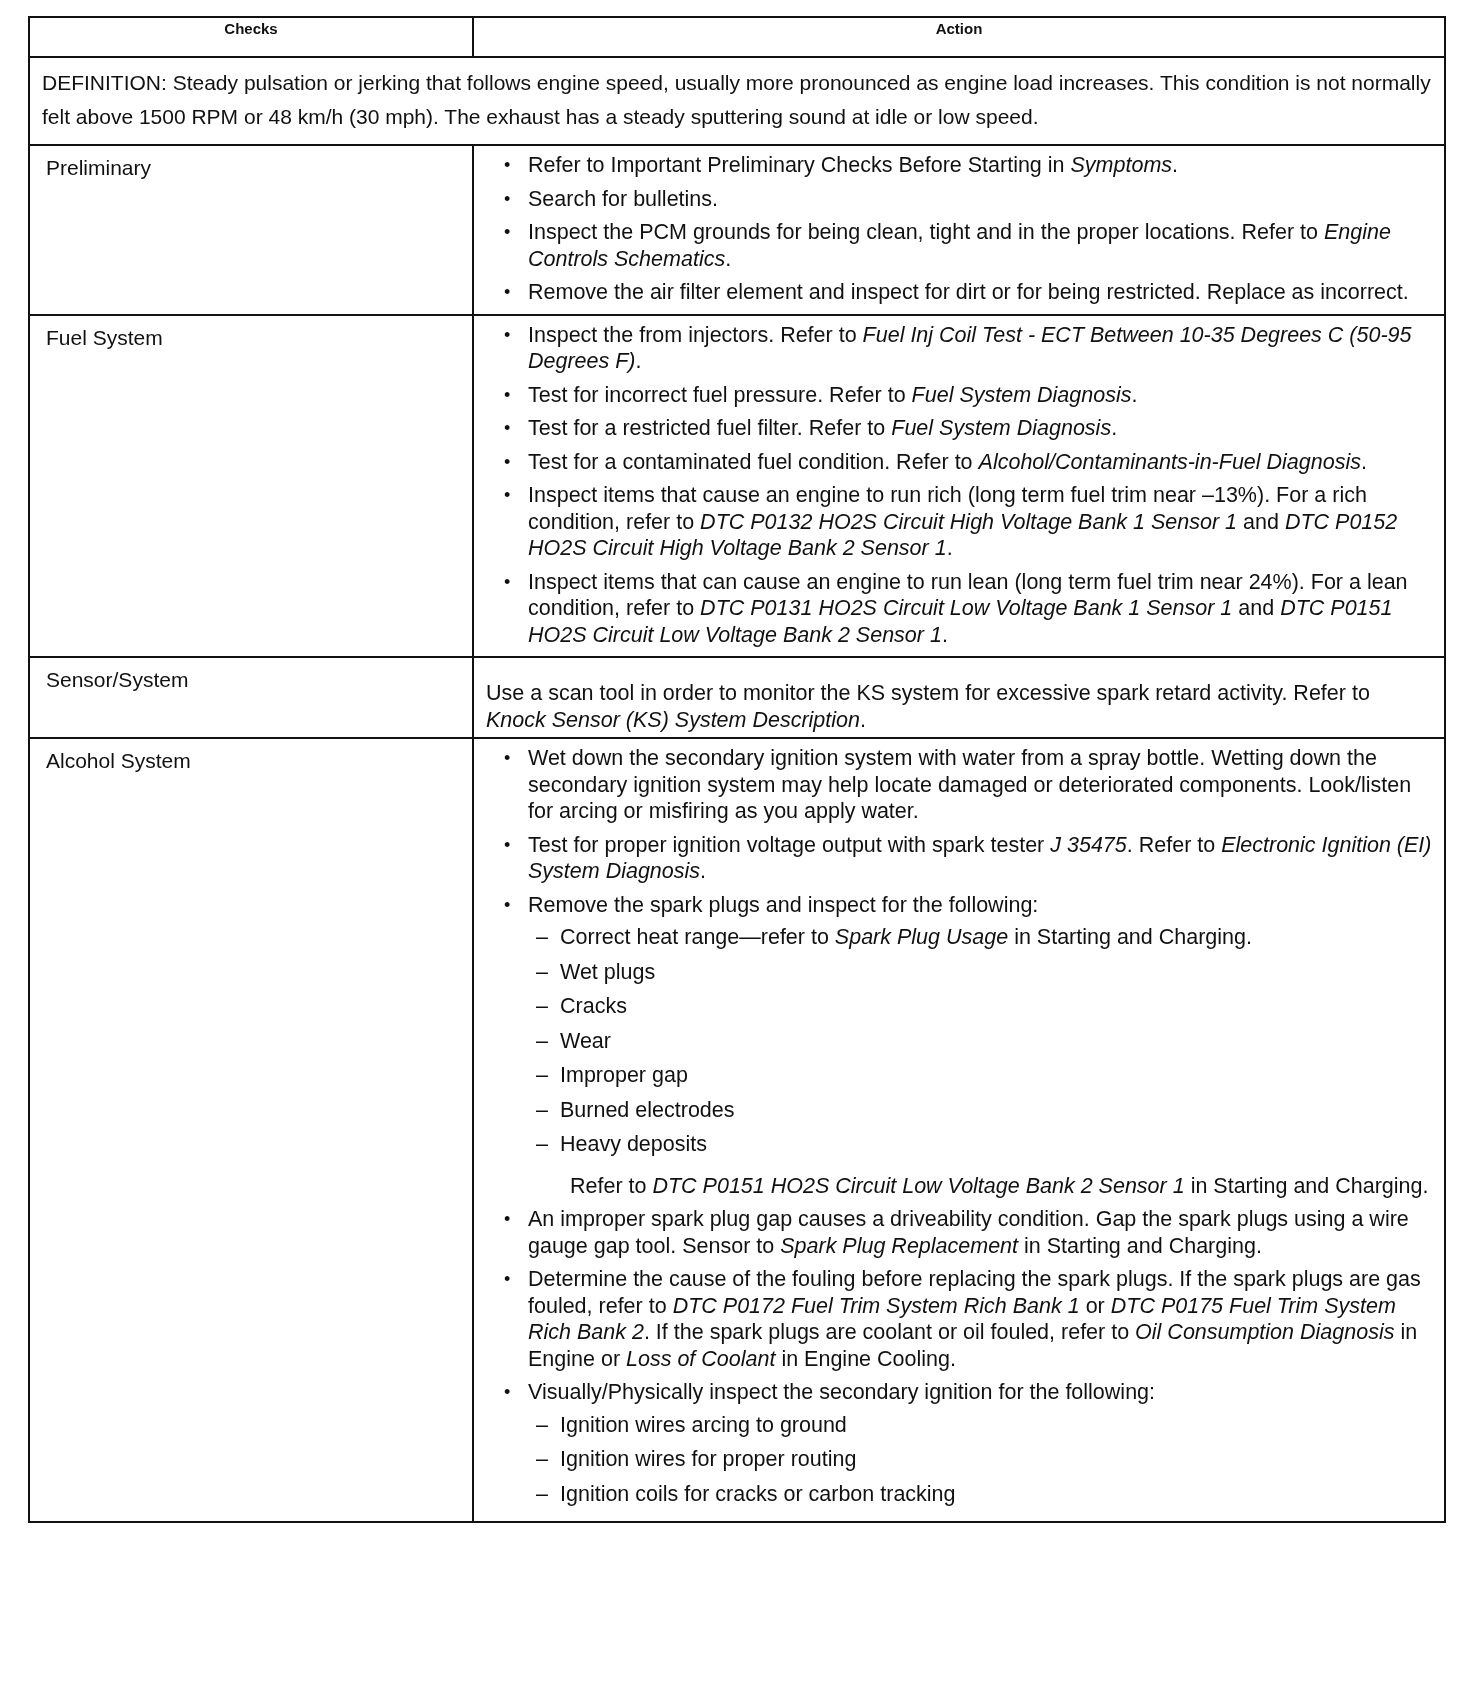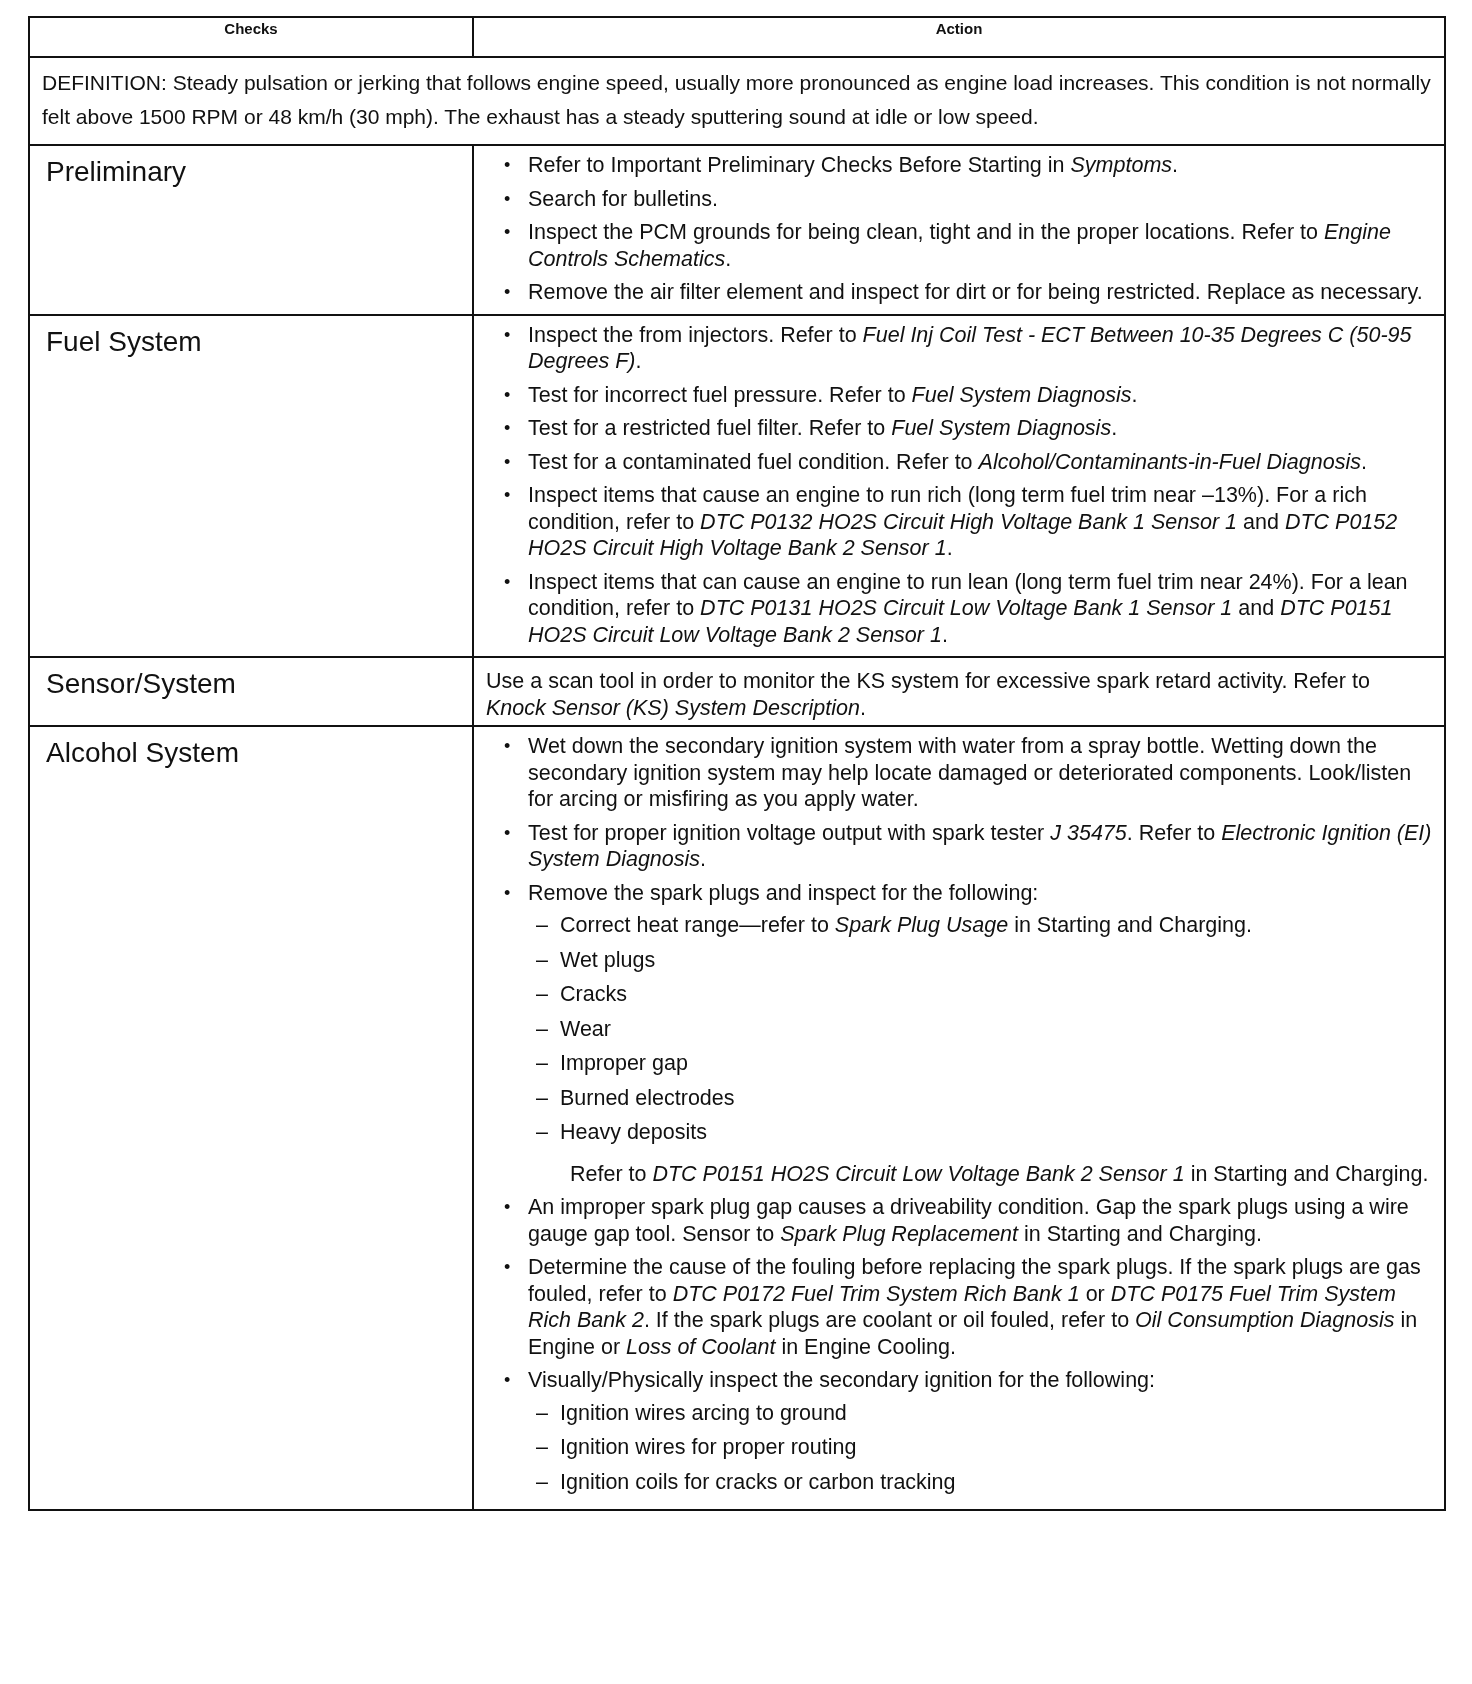--- a/index.html
+++ b/index.html
@@ -6,23 +6,23 @@
   body { width: 1472px; height: 1684px; position: relative; overflow: hidden;
          font-family: "Liberation Sans", sans-serif; color: #111; }
   table.doc { position: absolute; left: 28px; top: 16px; width: 1416px;
               border-collapse: collapse; table-layout: fixed; }
   table.doc td, table.doc th { border: 2px solid #111; vertical-align: top; }
   col.c1 { width: 444px; }
   col.c2 { width: 972px; }
   th { font-weight: bold; font-size: 15px; text-align: center; height: 36px;
        padding: 2px 0 0 0; vertical-align: middle; }
   td.def { font-size: 21px; line-height: 34px; padding: 8px 12px 10px 12px; }
-  td.check { font-size: 28px; padding: 10px 16px; }
+  td.check { font-size: 21px; padding: 10px 16px; }
   td.action { font-size: 21.5px; line-height: 26.5px; padding: 6px 12px 6px 30px; }
-  td.action.plain { padding-left: 12px; padding-top: 10px; padding-bottom: 4px; }
+  td.action.plain { padding-left: 12px; padding-top: 22px; padding-bottom: 4px; }
   ul.bullets { list-style: none; margin: 0; padding: 0; }
   ul.bullets > li { position: relative; padding-left: 24px; margin: 0 0 7px 0; }
   ul.bullets > li:last-child { margin-bottom: 2px; }
   .bullet { position: absolute; left: 0; top: 0; font-size: 18px; }
   ul.dashes { list-style: none; margin: 6px 0 0 0; padding: 0; }
   ul.dashes > li { position: relative; padding-left: 32px; margin: 0 0 8px 0; }
   .dash { position: absolute; left: 8px; top: 0; }
   .note { padding-left: 42px; margin-top: 15px; }
   i { font-style: italic; }
 </style>
@@ -45,21 +45,21 @@
       <td colspan="2" class="def">DEFINITION: Steady pulsation or jerking that follows engine speed, usually more pronounced as engine load increases. This condition is not normally felt above 1500 RPM or 48 km/h (30 mph). The exhaust has a steady sputtering sound at idle or low speed.</td>
     </tr>
 
     <tr>
       <td class="check">Preliminary</td>
       <td class="action">
         <ul class="bullets">
           <li><span class="bullet">•</span><span>Refer to Important Preliminary Checks Before Starting in </span><i>Symptoms</i><span>.</span></li>
           <li><span class="bullet">•</span><span>Search for bulletins.</span></li>
           <li><span class="bullet">•</span><span>Inspect the PCM grounds for being clean, tight and in the proper locations. Refer to </span><i>Engine Controls Schematics</i><span>.</span></li>
-          <li><span class="bullet">•</span><span>Remove the air filter element and inspect for dirt or for being restricted. Replace as necessary.</span></li>
+          <li><span class="bullet">•</span><span>Remove the air filter element and inspect for dirt or for being restricted. Replace as incorrect.</span></li>
         </ul>
       </td>
     </tr>
 
     <tr>
       <td class="check">Fuel System</td>
       <td class="action">
         <ul class="bullets">
           <li><span class="bullet">•</span><span>Inspect the from injectors. Refer to </span><i>Fuel Inj Coil Test - ECT Between 10-35 Degrees C (50-95 Degrees F)</i><span>.</span></li>
           <li><span class="bullet">•</span><span>Test for incorrect fuel pressure. Refer to </span><i>Fuel System Diagnosis</i><span>.</span></li>

